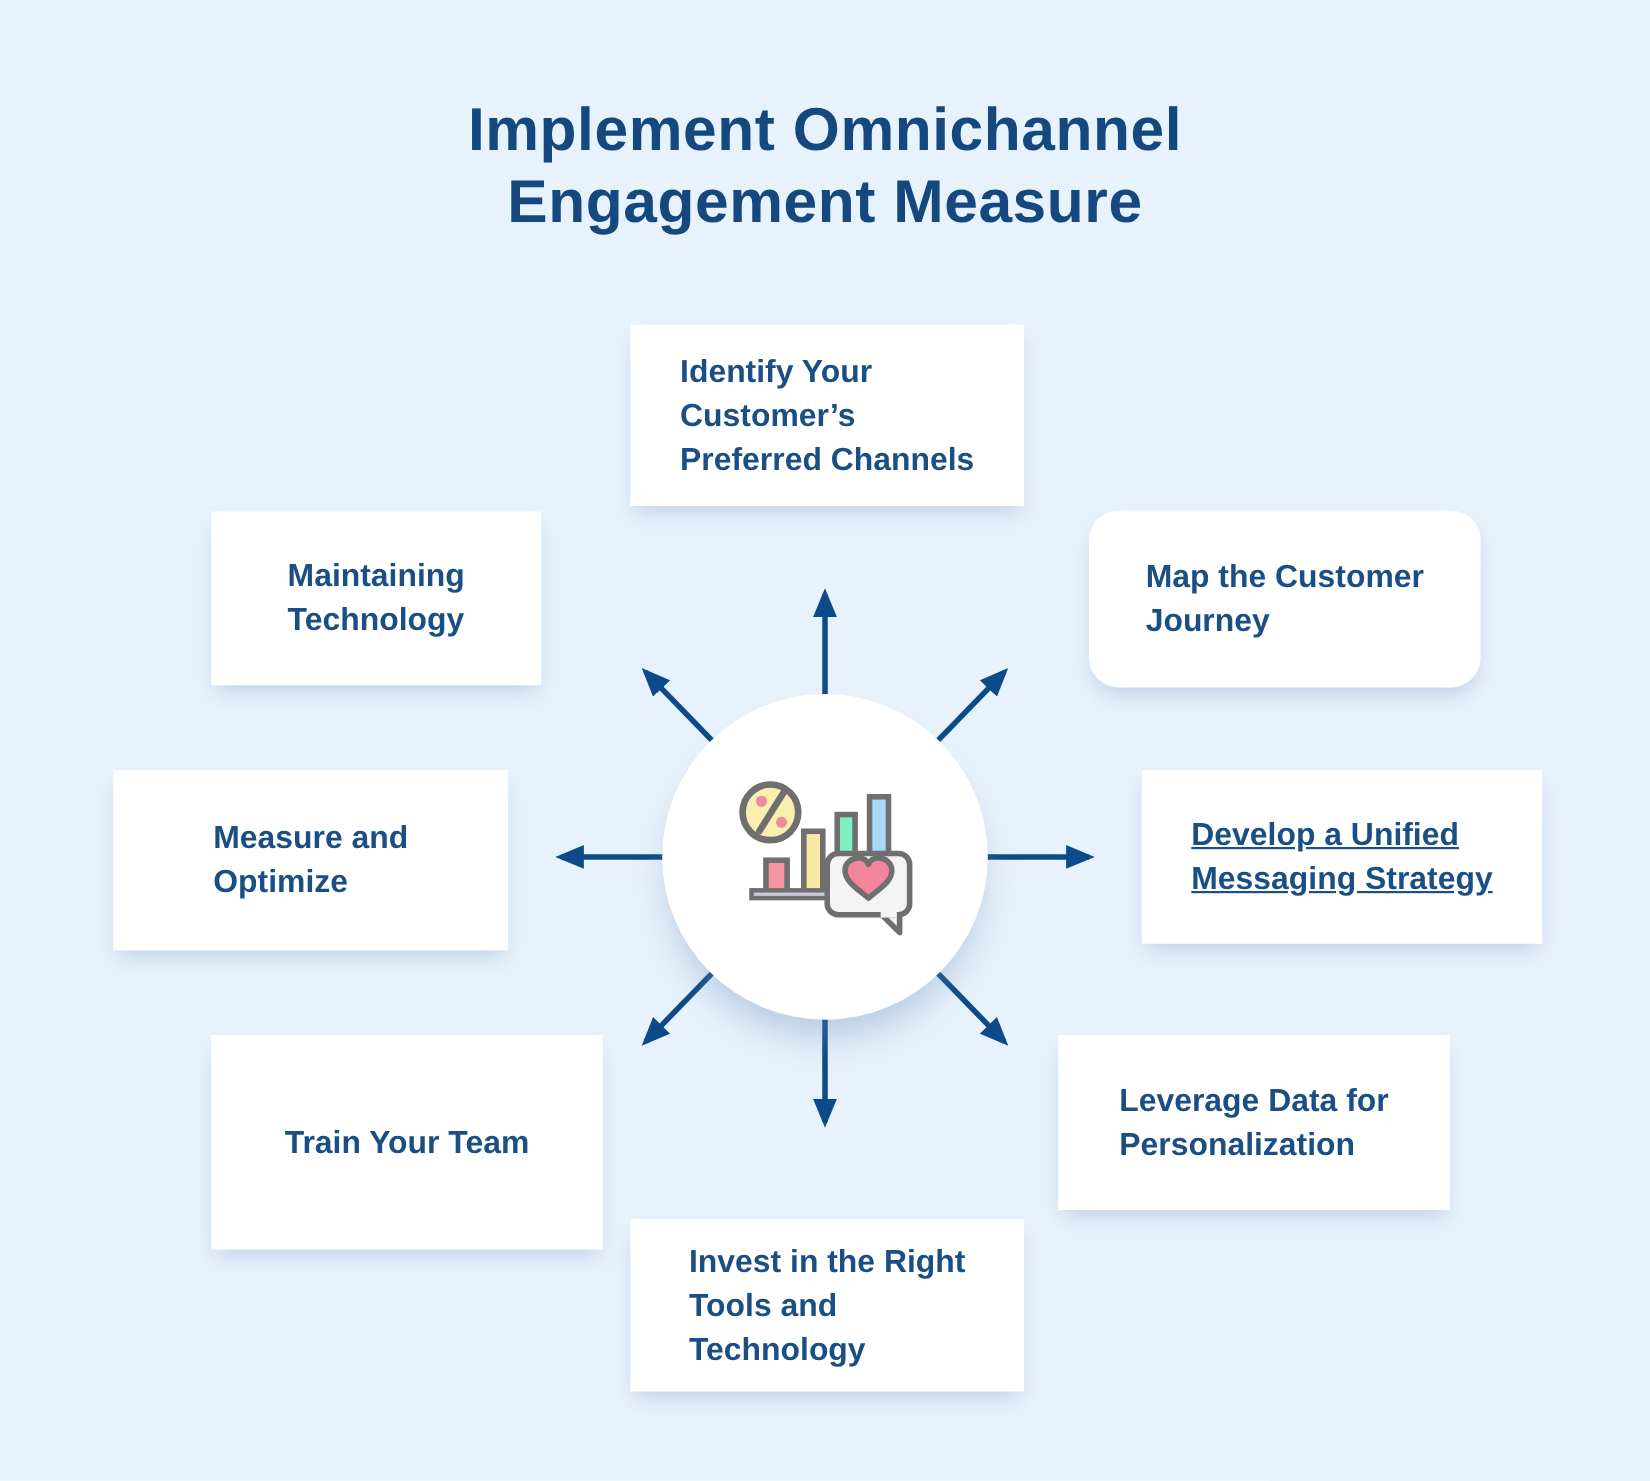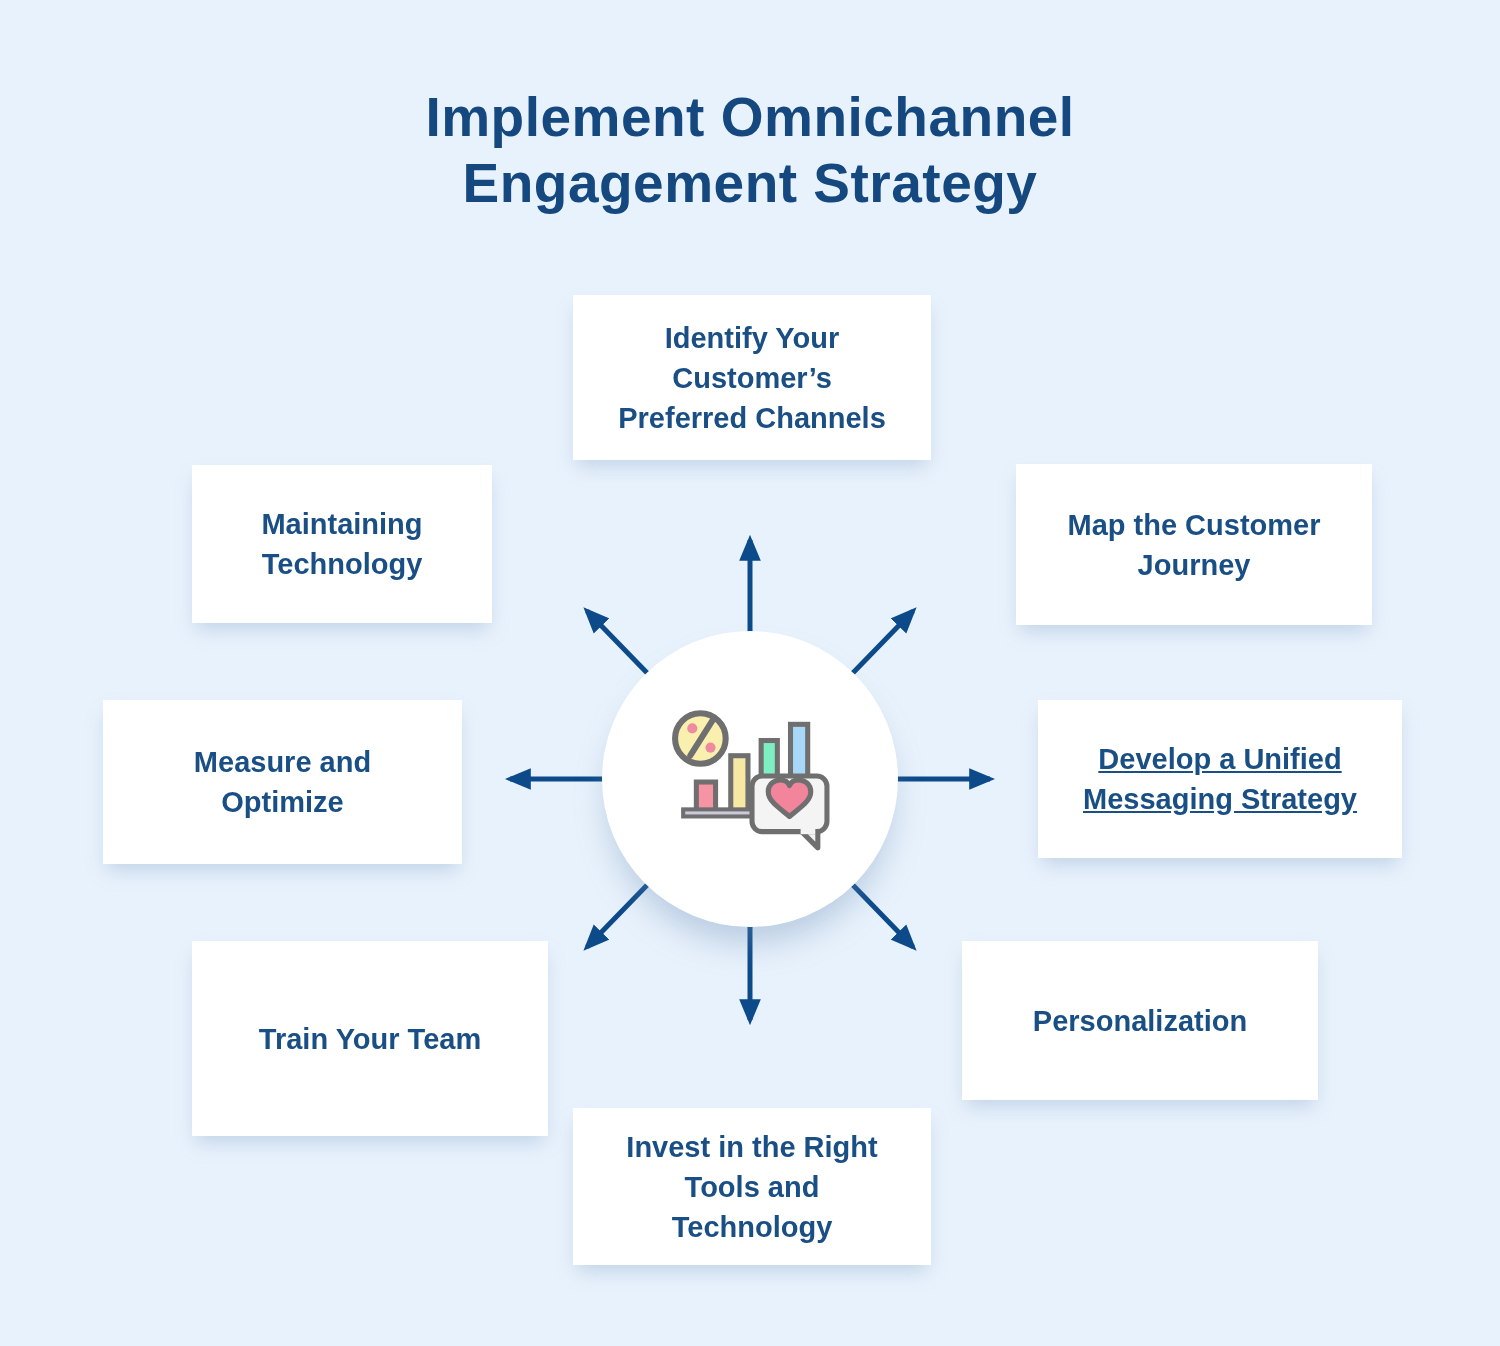--- a/index.html
+++ b/index.html
@@ -57,45 +57,45 @@
 
   
   .node {
     position: absolute;
     z-index: 2;
     background: #FFFFFF;
     box-shadow: 0 10px 18px -4px rgba(120, 152, 194, 0.35);
     display: flex;
     align-items: center;
     justify-content: center;
-    text-align: center;
+    text-align: left;
     color: #1A4F85;
     font-size: 29px;
     line-height: 40px;
     font-weight: 600;
   }
   .node-line { display: block; }
 
   .n-top          { left: 573px;  top: 295px;  width: 358px; height: 165px; }
-  .n-top-right    { left: 1016px;  top: 464px;  width: 356px; height: 161px; }
+  .n-top-right    { left: 990px;  top: 464px;  width: 356px; height: 161px; border-radius: 27px; }
   .n-right        { left: 1038px; top: 700px;  width: 364px; height: 158px; text-decoration: underline; }
   .n-bottom-right { left: 962px;  top: 941px;  width: 356px; height: 159px; }
   .n-bottom       { left: 573px;  top: 1108px; width: 358px; height: 157px; }
   .n-bottom-left  { left: 192px;  top: 941px;  width: 356px; height: 195px; }
   .n-left         { left: 103px;  top: 700px;  width: 359px; height: 164px; }
   .n-top-left     { left: 192px;  top: 465px;  width: 300px; height: 158px; }
 </style>
 </head>
 <body>
 
 <div class="canvas">
 
   <h1 class="title">
     <span class="title-line">Implement Omnichannel</span>
-    <span class="title-line">Engagement Strategy</span>
+    <span class="title-line">Engagement Measure</span>
   </h1>
 
   <svg class="arrows" width="1500" height="1346" viewBox="0 0 1500 1346">
     <defs>
       <marker id="ah" viewBox="0 0 6 5" markerWidth="5.2" markerHeight="4.6" refX="4.8" refY="2.5" orient="auto" markerUnits="strokeWidth">
         <path d="M0,0 L6,2.5 L0,5 Z" fill="#0C4A8A"></path>
       </marker>
     </defs>
     <g fill="none" stroke-width="5" stroke="#0C4A8A">
       <line x1="750" y1="779" x2="750" y2="540" marker-end="url(#ah)"></line>
@@ -149,20 +149,21 @@
 
   <div class="node n-right">
     <div class="node-text">
       <span class="node-line">Develop a Unified</span>
       <span class="node-line">Messaging Strategy</span>
     </div>
   </div>
 
   <div class="node n-bottom-right">
     <div class="node-text">
+      <span class="node-line">Leverage Data for</span>
       <span class="node-line">Personalization</span>
     </div>
   </div>
 
   <div class="node n-bottom">
     <div class="node-text">
       <span class="node-line">Invest in the Right</span>
       <span class="node-line">Tools and</span>
       <span class="node-line">Technology</span>
     </div>

